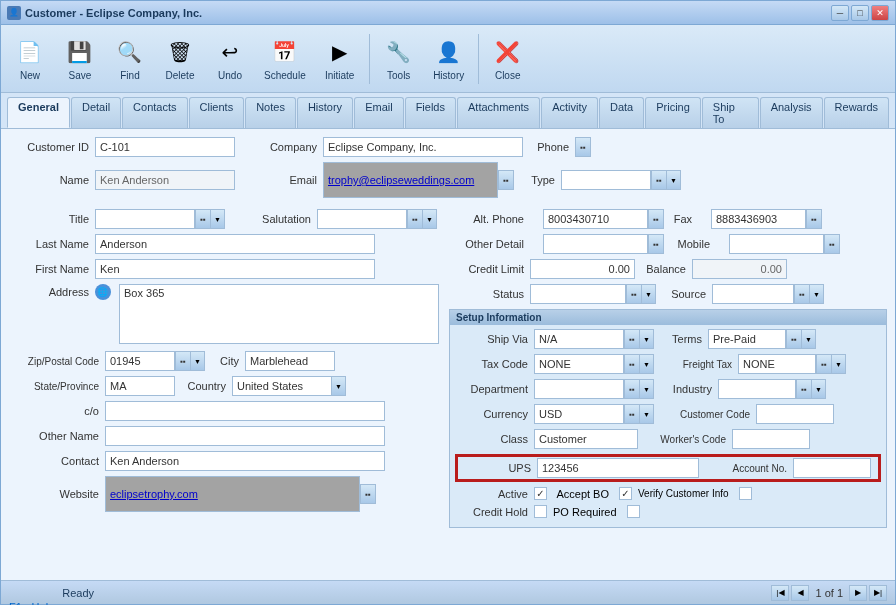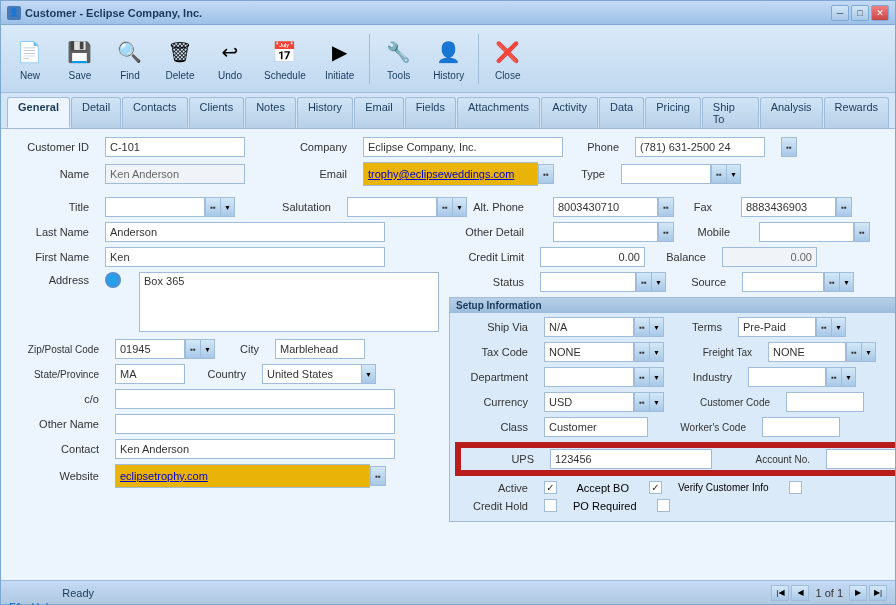--- a/index.html
+++ b/index.html
@@ -20,46 +20,46 @@
     .tool-icon { width: 32px; height: 32px; display: flex; align-items: center; justify-content: center; font-size: 20px; }
     .tool-label { font-size: 10px; color: #1a3a5c; text-align: center; }
     .toolbar-separator { width: 1px; height: 50px; background: #a0bcd8; margin: 0 2px; }
     
     .tabs-container { background: #d4e5f7; padding: 4px 6px 0 6px; border-bottom: 1px solid #a0bcd8; display: flex; gap: 1px; }
     .tab { padding: 3px 10px; background: linear-gradient(to bottom, #d0e4f5, #b8d0e8); border: 1px solid #a0bcd8; border-bottom: none; border-radius: 3px 3px 0 0; cursor: pointer; color: #1a3a5c; font-size: 11px; }
     .tab.active { background: #ecf4fd; border-bottom: 1px solid #ecf4fd; z-index: 1; font-weight: bold; }
     
     .content { flex: 1; background: #ecf4fd; padding: 8px; overflow: hidden; }
     
-    .form-row { display: flex; align-items: center; gap: 16px; margin-bottom: 5px; }
+    .form-row { display: flex; align-items: center; gap: 6px; margin-bottom: 5px; }
     .field-label { color: #333; min-width: 80px; text-align: right; white-space: nowrap; }
     .field-label.short { min-width: 50px; }
     
     .text-input { background: white; border: 1px solid #a0bcd8; padding: 2px 4px; height: 20px; color: #333; }
     .text-input.readonly { background: #f0f4f8; color: #666; }
-    .text-input-link { background: #eab308; border: 1px solid #a0bcd8; padding: 2px 4px; height: 24px; color: #0000cc; text-decoration: underline; cursor: pointer; }
+    .text-input-link { background: #a3a3a3; border: 1px solid #a0bcd8; padding: 2px 4px; height: 36px; color: #0000cc; text-decoration: underline; cursor: pointer; }
     
     .input-with-btn { display: flex; align-items: center; }
     .input-with-btn .text-input { flex: 1; margin-left: 13px; }
     .small-btn { width: 16px; height: 20px; background: linear-gradient(to bottom, #d4e8f7, #a8c8e8); border: 1px solid #a0bcd8; cursor: pointer; display: flex; align-items: center; justify-content: center; font-size: 8px; color: #333; }
     
     .select-field { display: flex; align-items: center; }
     .select-field .text-input { flex: 1; }
     .select-arrow { width: 14px; height: 20px; background: linear-gradient(to bottom, #d4e8f7, #a8c8e8); border: 1px solid #a0bcd8; border-left: none; cursor: pointer; display: flex; align-items: center; justify-content: center; font-size: 7px; }
     
     .section-box { border: 1px solid #a0bcd8; background: #daeaf8; margin-bottom: 4px; }
     .section-header { background: linear-gradient(to bottom, #b8d0e8, #9bbcdc); padding: 2px 6px; font-weight: bold; color: #1a3a5c; font-size: 10px; }
     .section-content { padding: 4px 6px; }
     
     .address-textarea { width: 100%; height: 60px; background: white; border: 1px solid #a0bcd8; padding: 2px 4px; resize: none; color: #333; font-size: 11px; }
     
     .checkbox { width: 13px; height: 13px; border: 1px solid #a0bcd8; background: white; display: inline-flex; align-items: center; justify-content: center; cursor: pointer; }
     .checkbox.checked::after { content: '✓'; font-size: 10px; color: #333; }
     
-    .highlighted-row { border: 6px solid #b91c1c; padding: 1px; }
+    .highlighted-row { border: 3px solid #b91c1c; padding: 1px; }
     
     .status-bar { background: linear-gradient(to bottom, #c5daf5, #b0c8e0); padding: 3px 8px; display: flex; align-items: center; justify-content: space-between; border-top: 1px solid #a0bcd8; height: 24px; }
     .status-left { display: flex; align-items: center; gap: 8px; color: #1a3a5c; }
     .status-help { color: #0066cc; text-decoration: underline; cursor: pointer; margin-top: 28px; }
     .nav-controls { display: flex; align-items: center; gap: 2px; }
     .nav-btn { width: 18px; height: 16px; background: linear-gradient(to bottom, #d4e8f7, #a8c8e8); border: 1px solid #a0bcd8; cursor: pointer; display: flex; align-items: center; justify-content: center; font-size: 8px; }
     .page-info { font-size: 11px; color: #333; margin: 0 4px; }
     
     .globe-btn { width: 16px; height: 16px; background: #4a90d9; border-radius: 50%; display: flex; align-items: center; justify-content: center; color: white; font-size: 9px; cursor: pointer; margin-right: 2px; }
   </style>
@@ -145,21 +145,20 @@
 
   <div class="content">
 
     <div class="form-row">
       <span class="field-label">Customer ID</span>
       <input type="text" class="text-input" style="width: 140px;" value="C-101">
       <span style="width:20px"></span>
       <span class="field-label short">Company</span>
       <input type="text" class="text-input" style="width: 200px;" value="Eclipse Company, Inc.">
       <span class="field-label short" style="min-width:40px">Phone</span>
-      <input type="text" class="text-input" style="width: 130px;" value="(781) 631-2500 24">
       <div class="small-btn">▪▪</div>
     </div>
 
     <div class="form-row">
       <span class="field-label">Name</span>
       <input type="text" class="text-input readonly" style="width: 140px;" value="Ken Anderson">
       <span style="width:20px"></span>
       <span class="field-label short">Email</span>
       <div class="input-with-btn">
         <input type="text" class="text-input-link" style="width: 175px; display: inline-block;" value="trophy@eclipseweddings.com">

